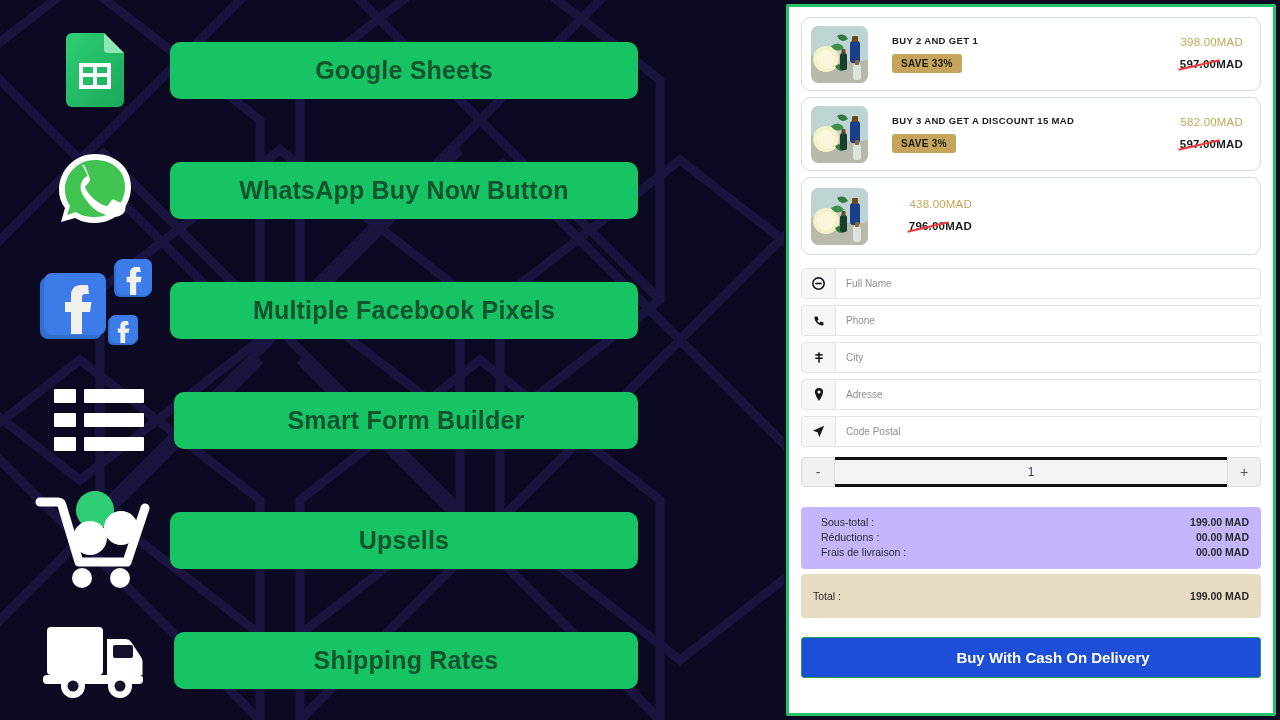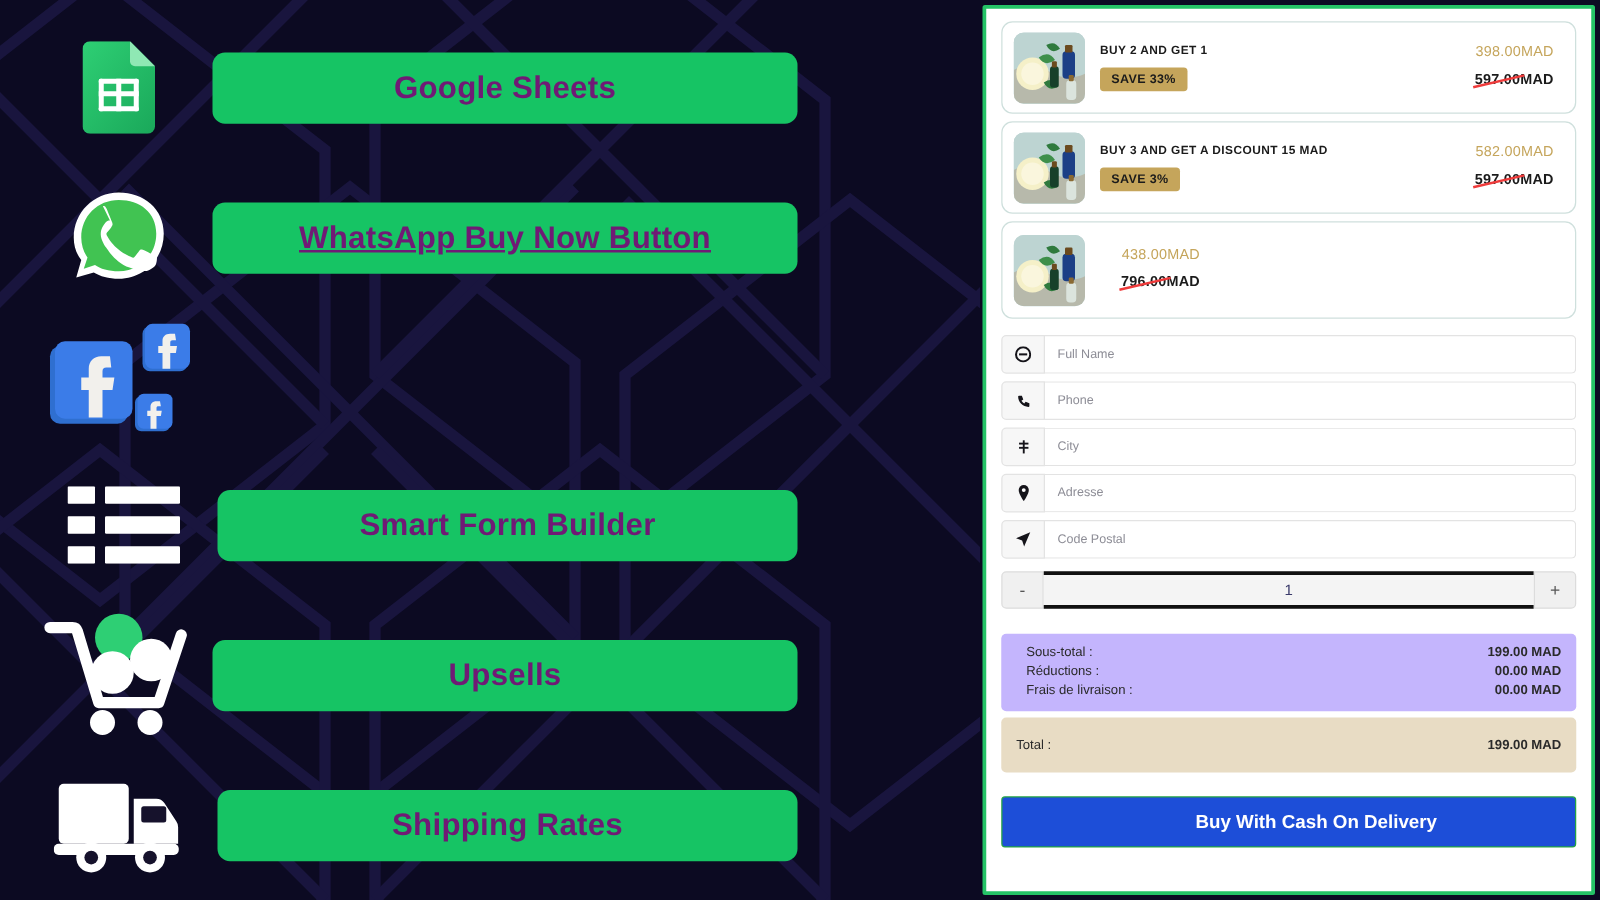--- a/index.html
+++ b/index.html
@@ -28,21 +28,21 @@
   .icon-slot {
     width: 150px; height: 100px;
     display: flex; align-items: center; justify-content: center;
     flex-shrink: 0;
   }
   .feature-btn {
     height: 57px;
     background: #16c464;
     border-radius: 10px;
     display: flex; align-items: center; justify-content: center;
-    color: #701a75;
+    color: #14532d;
     font-size: 25px;
     font-weight: 700;
     letter-spacing: 0.2px;
     border: none;
     white-space: nowrap;
   }
 
   
   #right-panel {
     position: absolute;
@@ -58,20 +58,21 @@
   .offer-card {
     border: 1px solid #cfe0dd;
     border-radius: 9px;
     height: 74px;
     margin-bottom: 6px;
     display: flex;
     align-items: center;
     padding: 0 9px;
     background: #fff;
     position: relative;
+    gap: 12px;
   }
   .offer-thumb {
     width: 57px; height: 57px;
     border-radius: 8px;
     flex-shrink: 0;
     overflow: hidden;
     position: relative;
     background: #bcd4d2;
   }
   .offer-mid { flex: 1; padding-left: 12px; }
@@ -273,21 +274,21 @@
   </div>
 
   <div class="feature-row" style="left:20px; top:140px;">
     <div class="icon-slot">
       <svg width="84" height="84" viewBox="0 0 84 84">
         <path d="M42 6 C22 6 6 22 6 42 c0 7 2 13 6 18 l-4 14 14-4 c5 3 12 5 20 5 20 0 36-16 36-36 S62 6 42 6 Z" fill="#ffffff"></path>
         <path d="M42 12 C25 12 12 25 12 42 c0 6 2 12 5 16 l-3 9 9-3 c4 3 11 5 19 5 17 0 30-13 30-30 S59 12 42 12 Z" fill="#41c352"></path>
         <path d="M32 27 c-1.5 0-3 .5-4 2 -1.5 2-4 5-4 10 0 5 4 11 5 12 1 1.5 8 13 20 17 10 4 12 3 14 3 2.5-.3 8-3 9-6 1-3 1-6 .7-6.5 -.4-.5-1.4-.8-3-1.6 -1.6-.8-8-4-9.2-4.4 -1.2-.4-2-.6-3 .8 -.9 1.4-3.3 4.4-4 5.3 -.8.9-1.5 1-3 .2 -1.6-.8-6.6-2.4-12.6-7.8 -4.6-4.2-7.8-9.3-8.6-10.9 -.8-1.6-.1-2.4.7-3.2 .7-.7 1.6-1.8 2.4-2.8 .8-1 1-1.6 1.6-2.7 .5-1 .2-2-.1-2.8 -.4-.8-3.4-8.4-4.7-11.5 -1.2-2.9-2.5-2.5-3.4-2.6 Z" fill="#ffffff" transform="translate(0,-2) scale(0.92) translate(6,6)"></path>
       </svg>
     </div>
-    <button class="feature-btn" style="width:468px;text-decoration:underline;">
+    <button class="feature-btn" style="width:468px;">
       <span>WhatsApp Buy Now Button</span>
     </button>
   </div>
 
   <div class="feature-row" style="left:20px; top:260px;">
     <div class="icon-slot">
       <svg width="130" height="110" viewBox="0 0 130 110">
         <g>
           <rect x="10" y="22" width="62" height="62" rx="8" fill="#2f6fd0"></rect>
           <rect x="14" y="18" width="62" height="62" rx="8" fill="#3b7ce8"></rect>
@@ -298,20 +299,23 @@
           <rect x="86" y="4" width="36" height="36" rx="6" fill="#3b7ce8"></rect>
           <path d="M110 12 h-4 c-3.5 0-6 2.2-6 5.6 v4.1 h-3.4 v5.6 h3.4 V40 h6.2 V27.3 h4.5 l0.9-5.6 h-5.4 v-2.8 c0-1.2 .6-1.8 1.8-1.8 h2.8 Z" fill="#f2f0ec"></path>
         </g>
         <g>
           <rect x="78" y="62" width="28" height="28" rx="5" fill="#2f6fd0"></rect>
           <rect x="80" y="60" width="28" height="28" rx="5" fill="#3b7ce8"></rect>
           <path d="M98 66 h-3 c-2.7 0-4.6 1.7-4.6 4.3 v3.2 h-2.6 v4.3 h2.6 V88 h4.8 v-10.2 h3.5 l0.7-4.3 h-4.2 v-2.2 c0-.9 .5-1.4 1.4-1.4 h2.1 Z" fill="#f2f0ec"></path>
         </g>
       </svg>
     </div>
+    <button class="feature-btn" style="width:468px;">
+      <span>Multiple Facebook Pixels</span>
+    </button>
   </div>
 
   <div class="feature-row" style="left:24px; top:370px;">
     <div class="icon-slot">
       <svg width="90" height="62" viewBox="0 0 90 62">
         <g fill="#ffffff">
           <rect x="0" y="0" width="22" height="14" rx="1"></rect>
           <rect x="30" y="0" width="60" height="14" rx="1"></rect>
           <rect x="0" y="24" width="22" height="14" rx="1"></rect>
           <rect x="30" y="24" width="60" height="14" rx="1"></rect>

